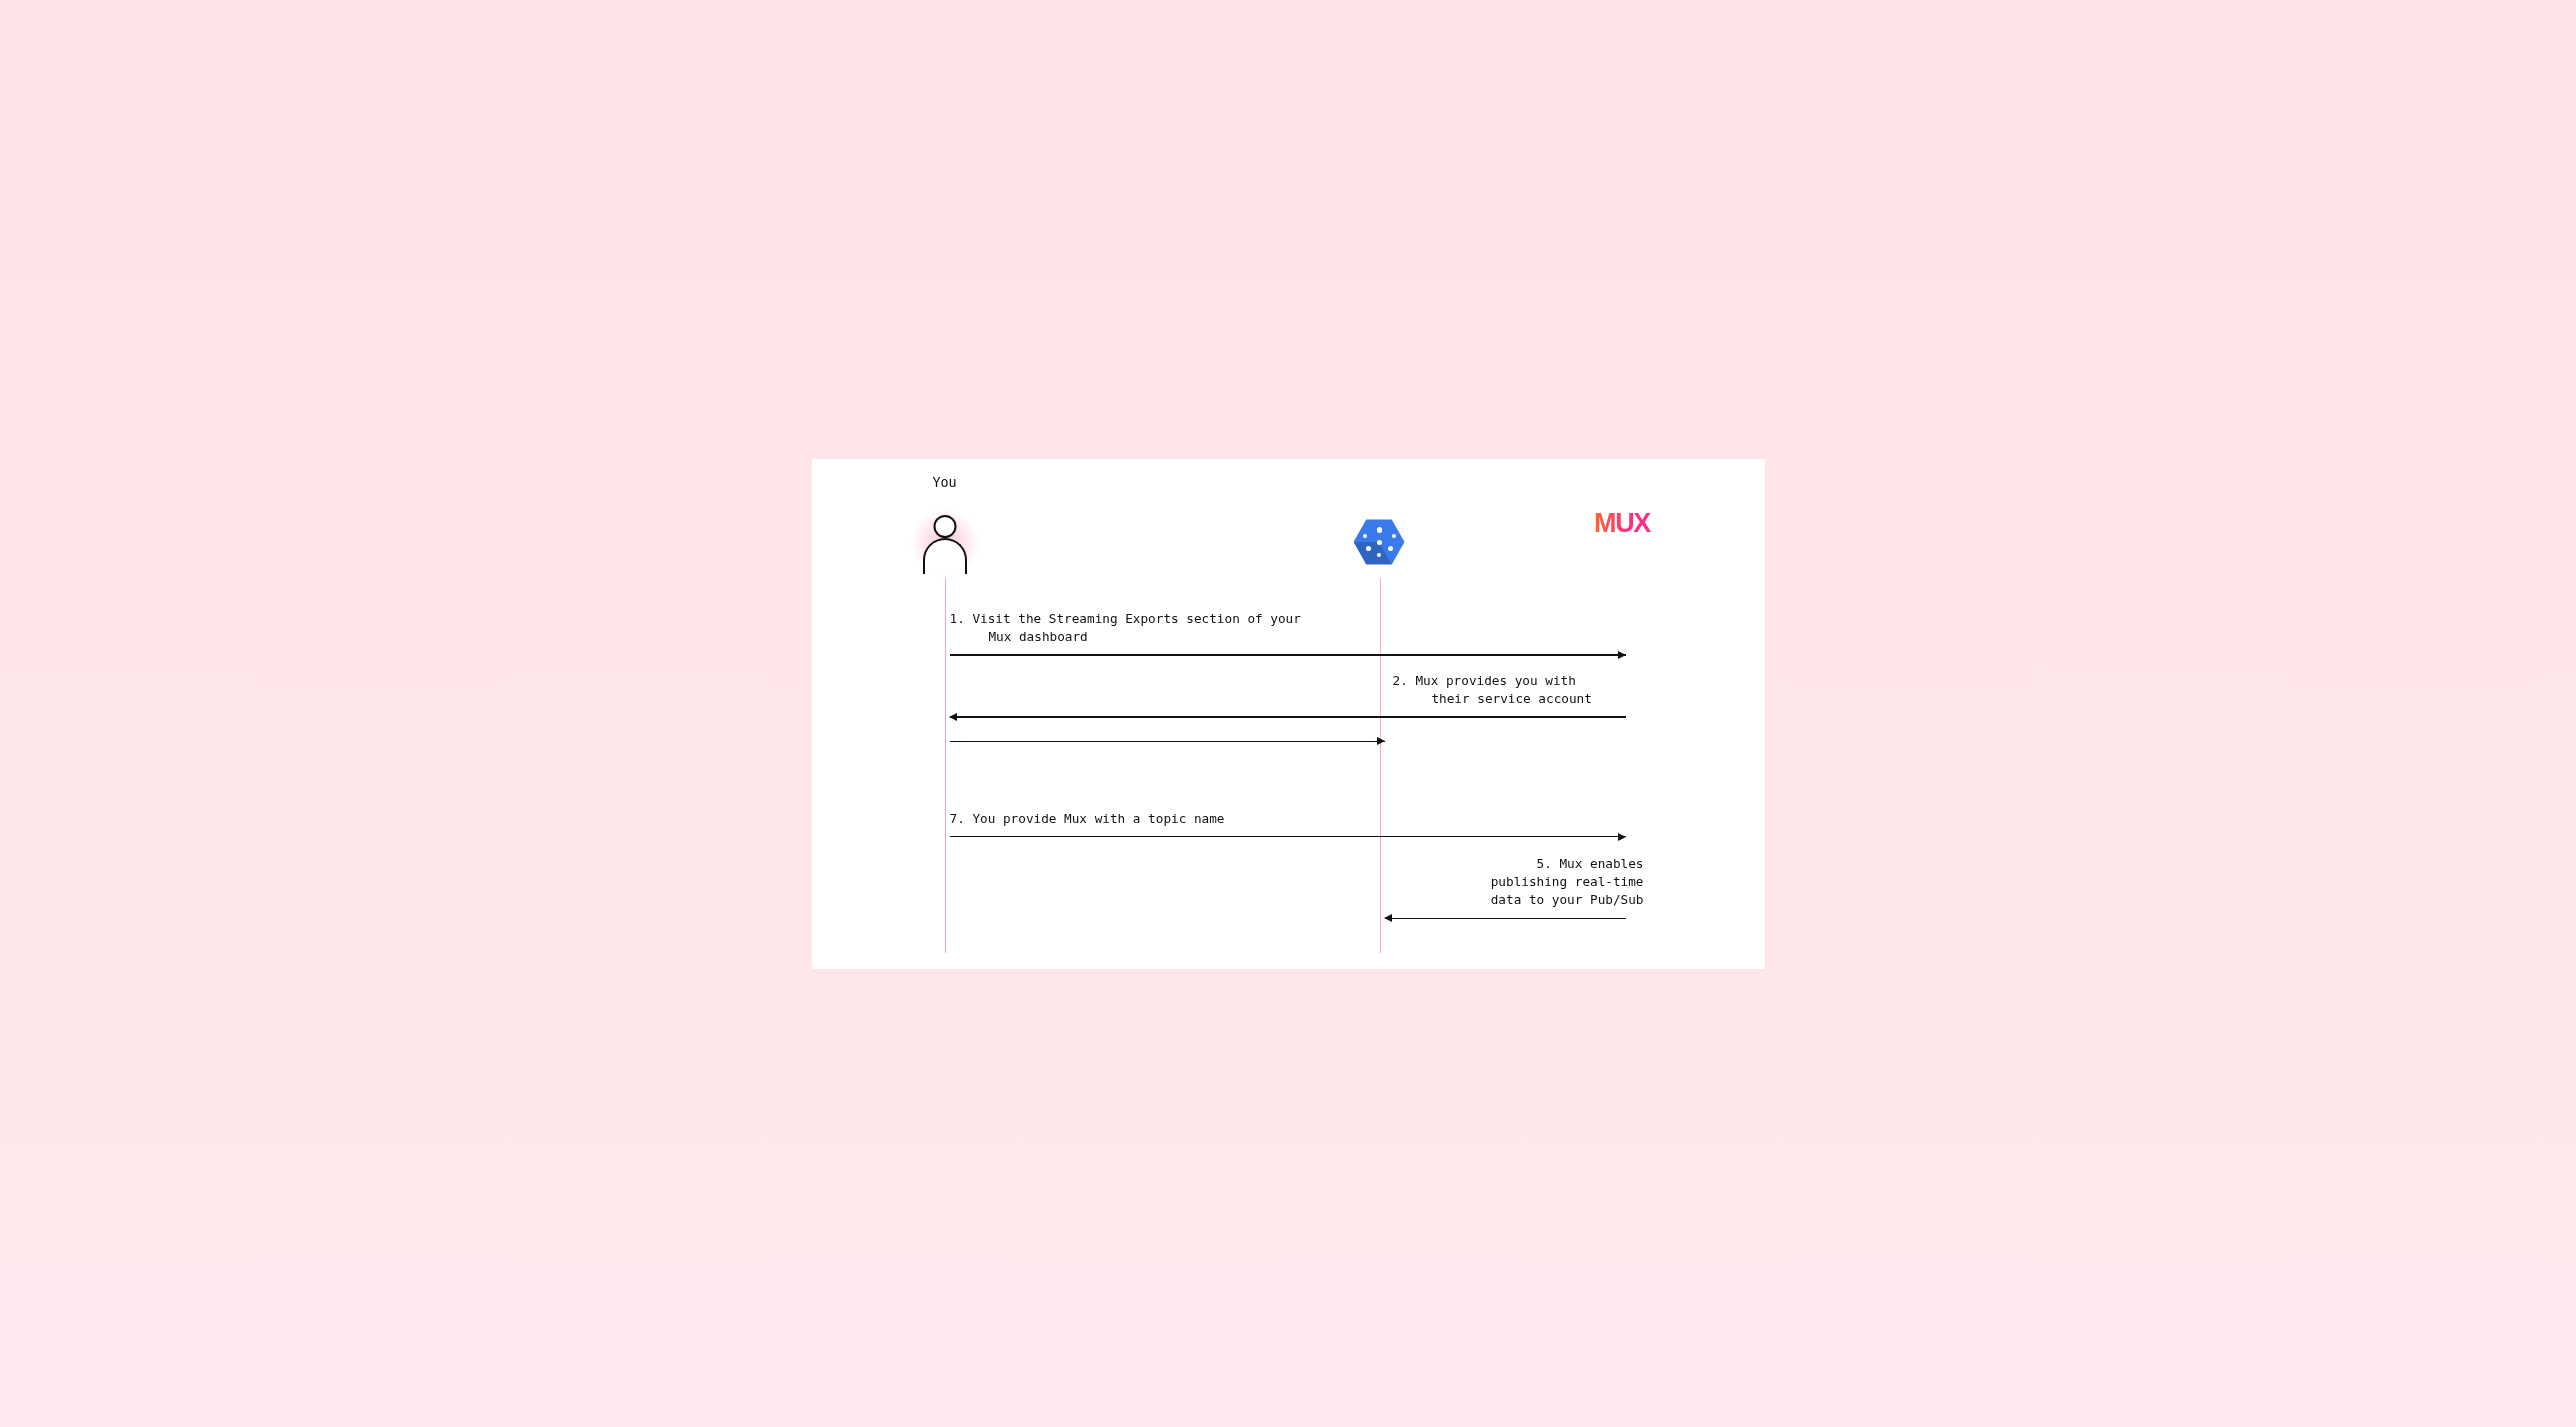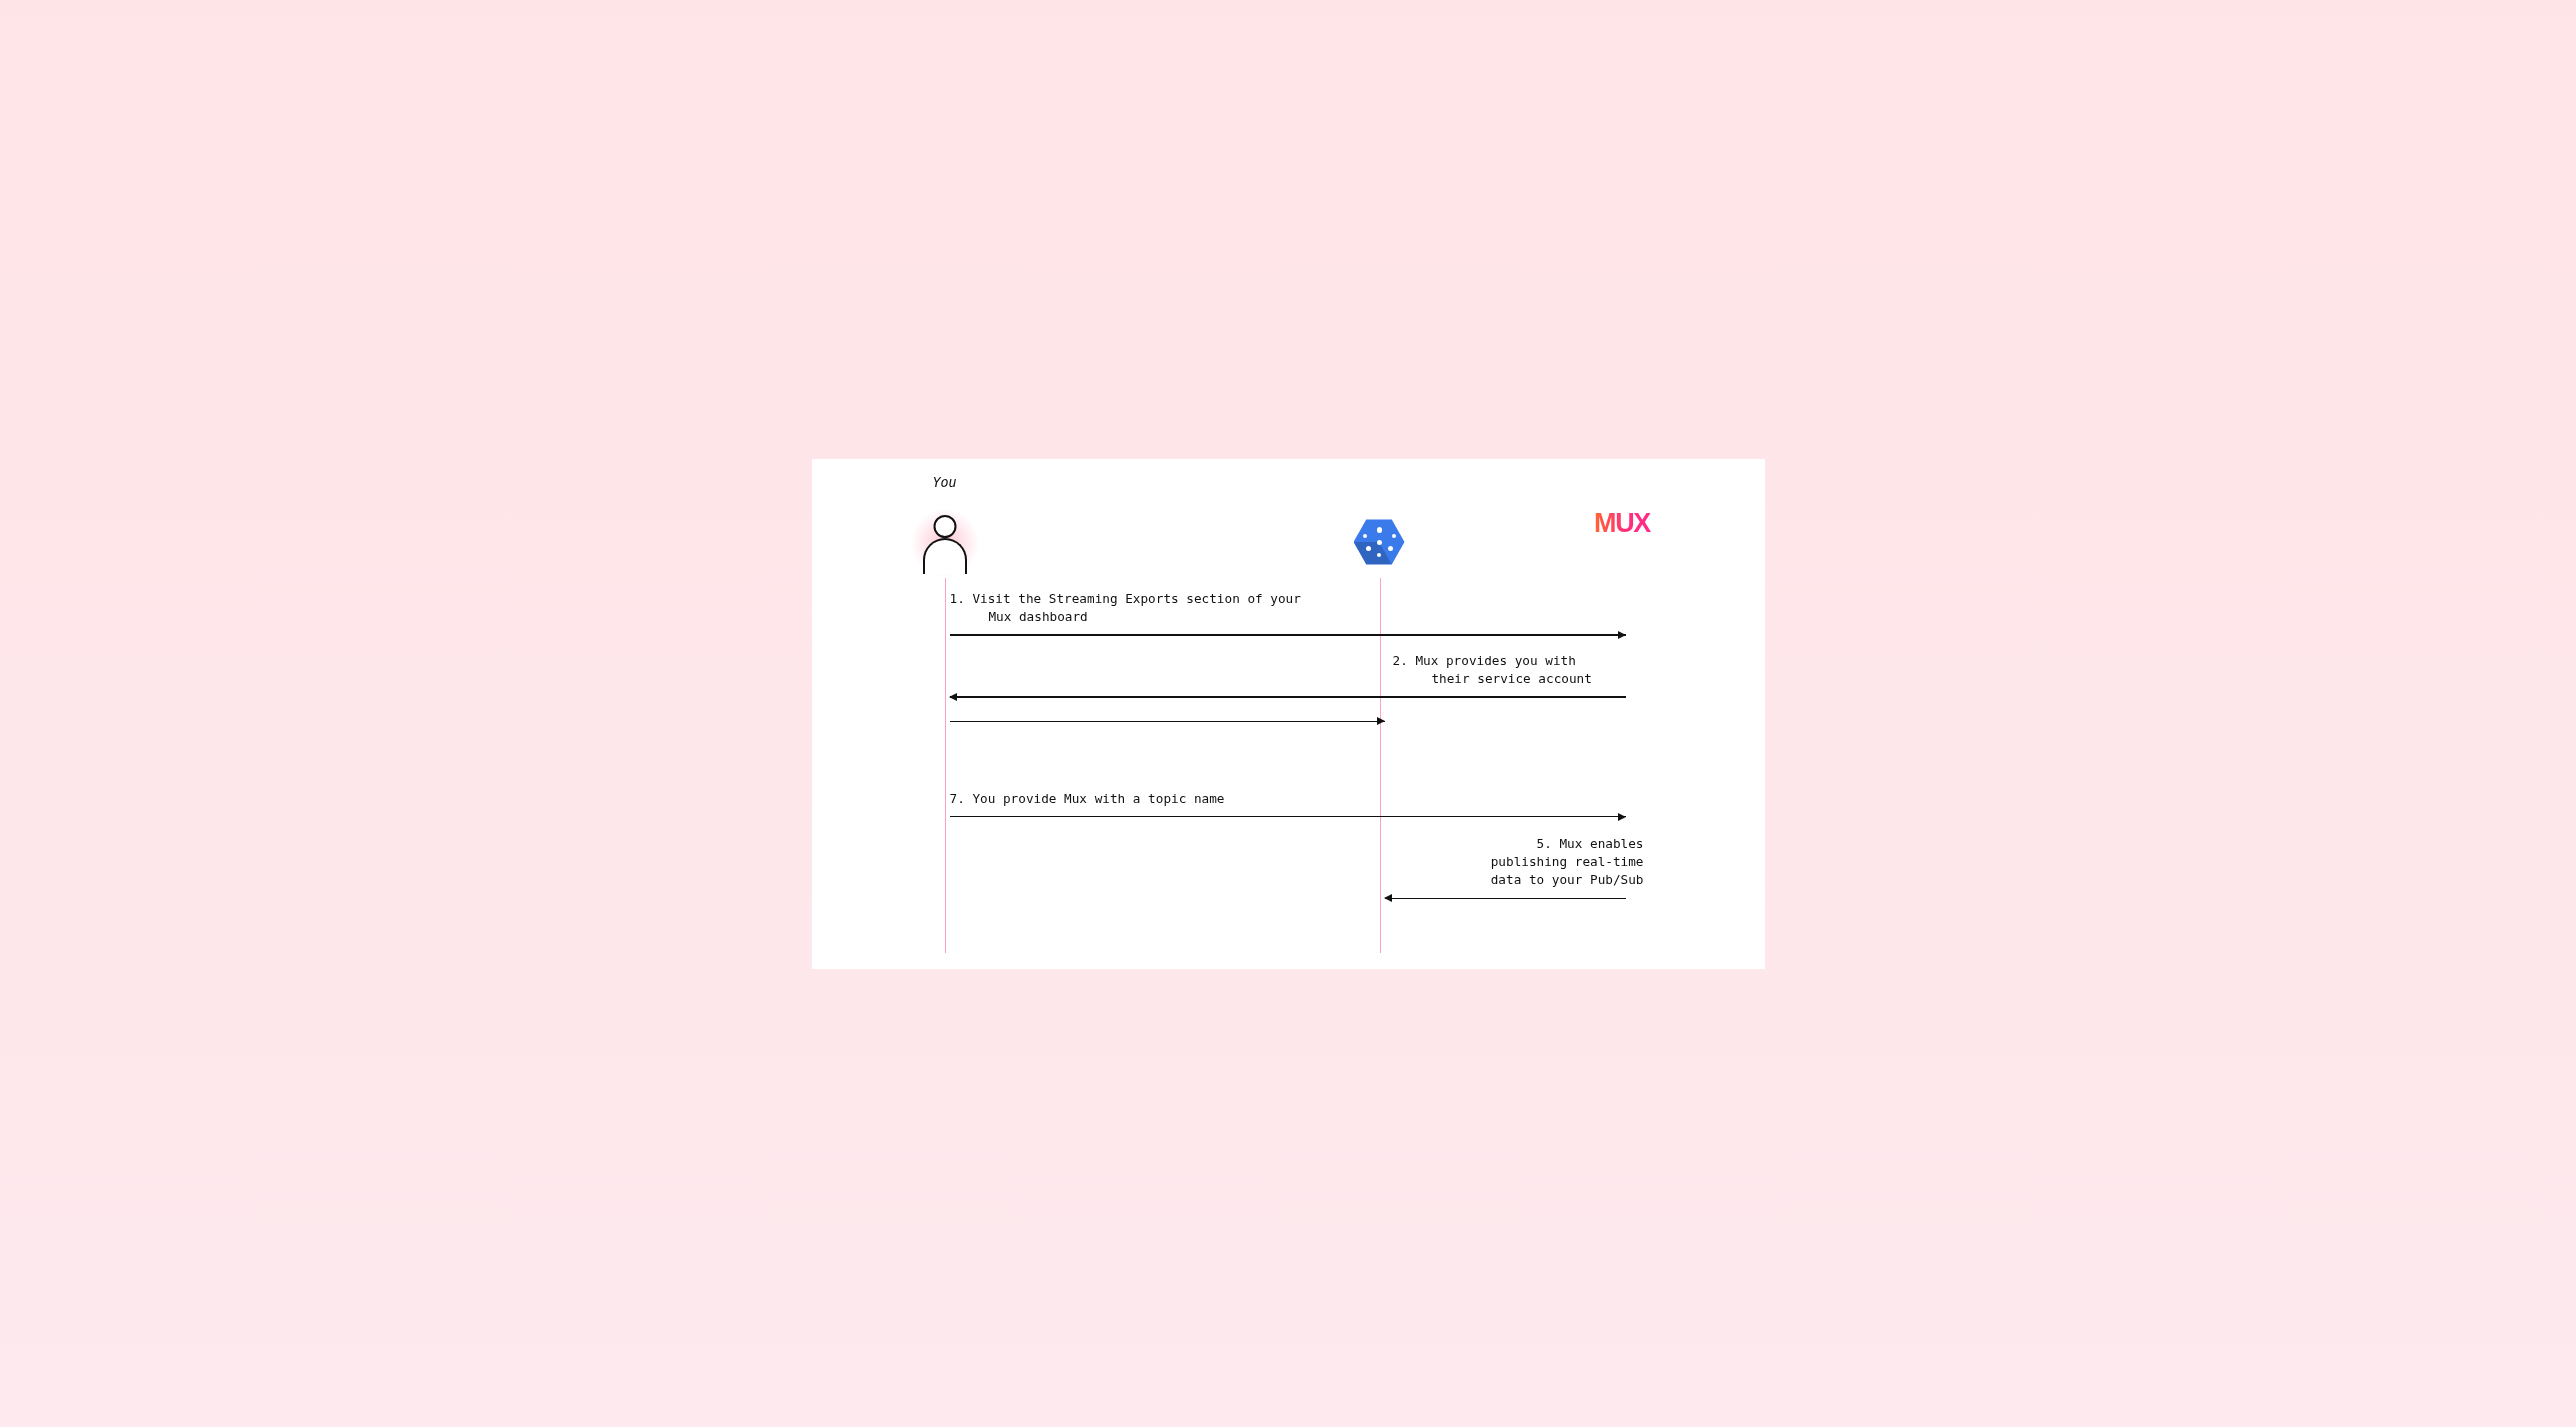--- a/index.html
+++ b/index.html
@@ -23,21 +23,20 @@
   }
   .actor {
     position: absolute;
     top: 16px;
     text-align: center;
   }
   .actor-label {
     font-size: 13.4px;
     color: #111111;
     margin-bottom: 21px;
-    font-style: italic;
   }
   .user-halo {
     position: absolute;
     left: 50%; top: 50%;
     transform: translate(-50%, -50%);
     width: 81px; height: 81px;
     border-radius: 50%;
     background: radial-gradient(circle, rgba(255,90,130,0.35) 0%, rgba(255,90,130,0) 60%);
     z-index: 0;
   }
@@ -95,20 +94,21 @@
     top: 119px;
     bottom: 16px;
     width: 0;
     border-left: 0.7px solid rgba(255,100,140,0.6);
   }
 
   .row {
     position: absolute;
     left: 138px;
     width: 676px;
+    margin-top: 20px;
   }
   .row-text {
     font-size: 12.7px;
     color: #111;
     line-height: 1.45;
     padding-left: 16px;
     padding-right: 8px;
     text-indent: -16px;
     white-space: pre-wrap;
   }

